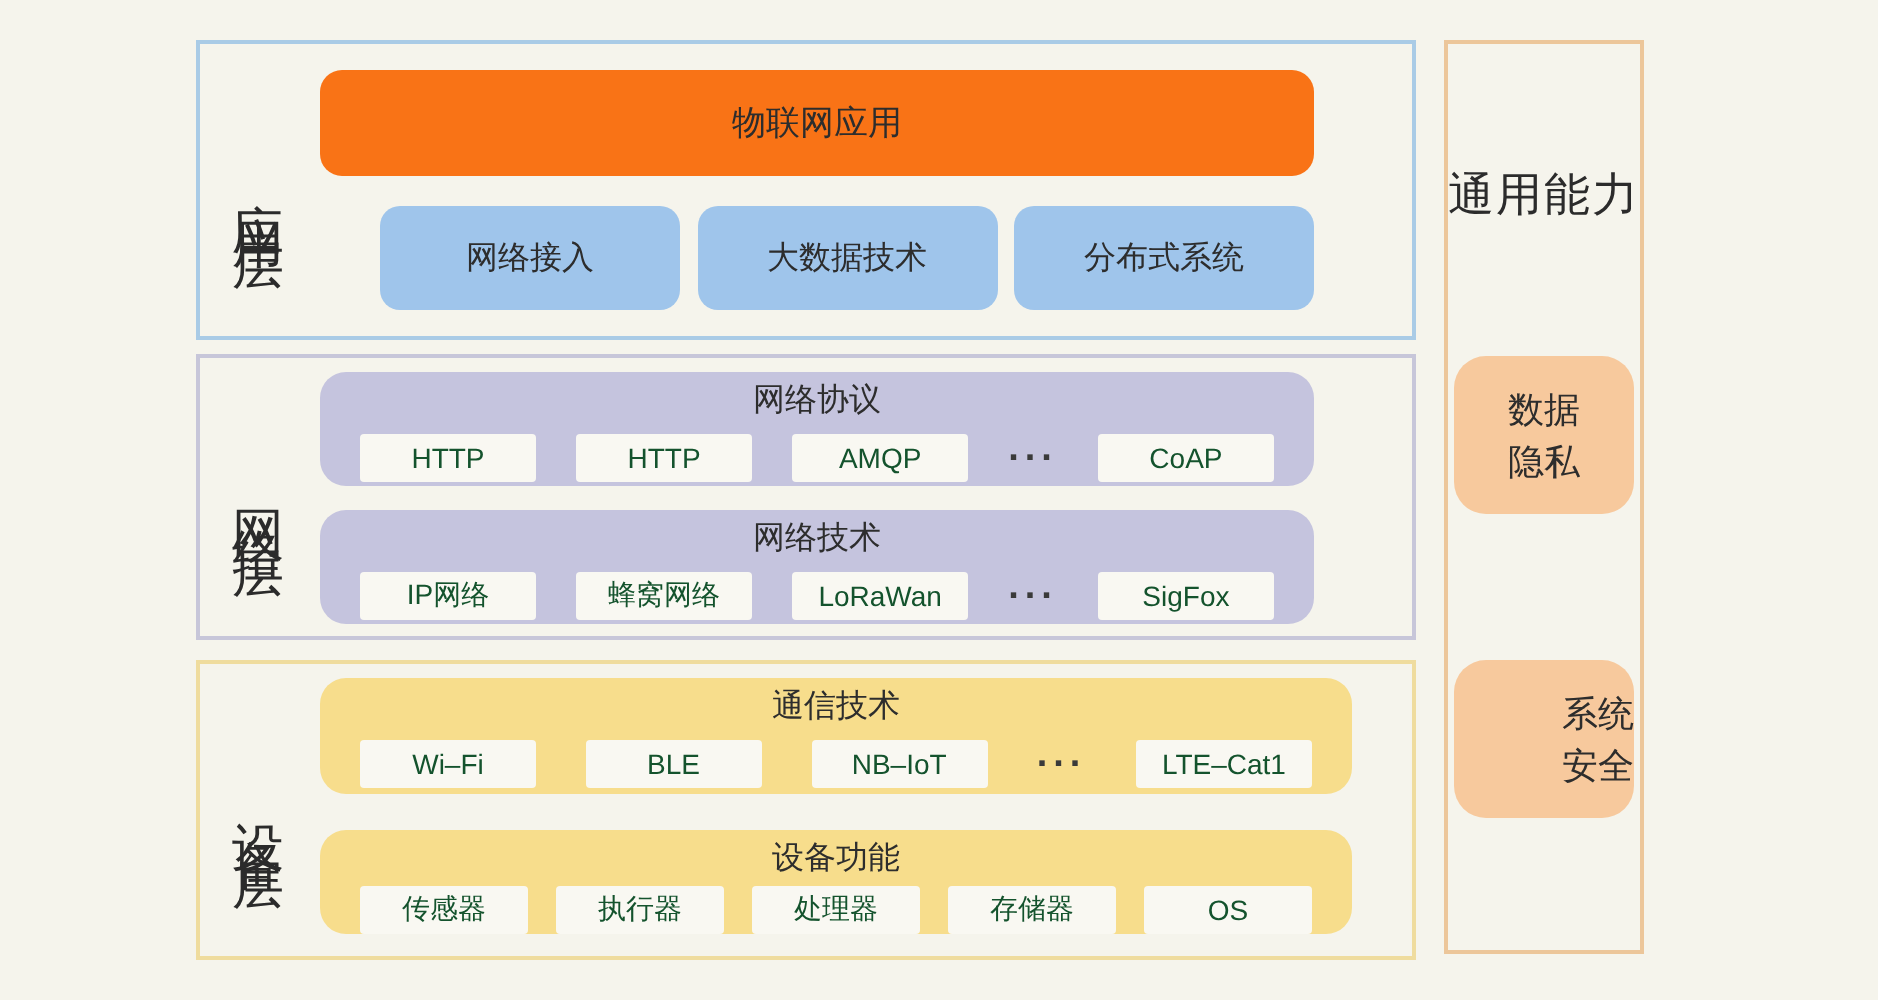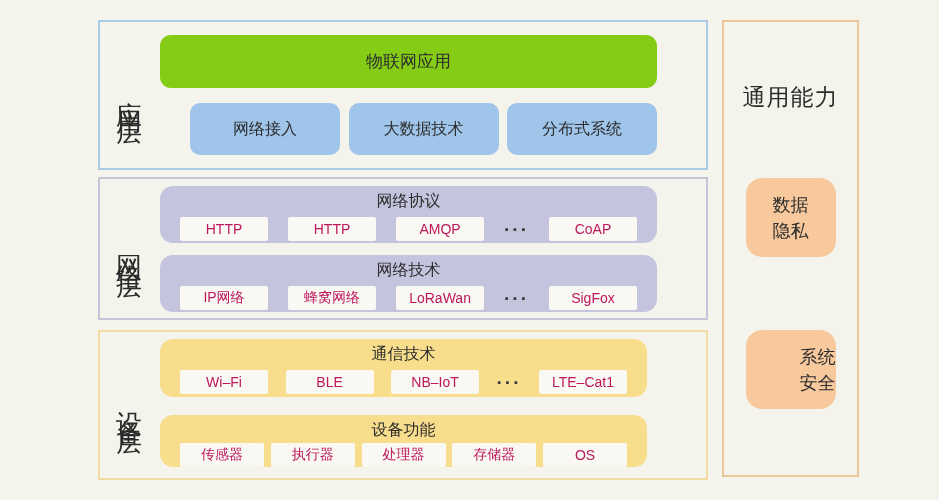--- a/index.html
+++ b/index.html
@@ -36,26 +36,26 @@
     color: #2b2b2b;
   }
   .layer-content {
     flex: 1;
     padding: 13px 49px 13px 0;
     display: flex;
     flex-direction: column;
     justify-content: space-between;
   }
   .layer.network .layer-content { padding: 7px 49px 6px 0; }
-  .layer.device  .layer-content { padding: 7px 59px 11px 0; }
+  .layer.device  .layer-content { padding: 7px 30px 11px 0; }
 
   .bigbox {
     height: 53px;
     border-radius: 11px;
-    background: #84cc16;
+    background: #f97316;
     display: flex;
     align-items: center;
     justify-content: center;
     font-size: 17px;
   }
   .app-row { display: flex; justify-content: space-between; padding-left: 30px; }
   .subbox {
     width: 150px;
     height: 52px;
     border-radius: 10px;
@@ -94,36 +94,36 @@
     background: #f9f8f2;
     height: 24px;
     min-width: 88px;
     box-sizing: border-box;
     padding: 0 8px;
     border-radius: 2px;
     display: flex;
     align-items: center;
     justify-content: center;
     font-size: 14px;
-    color: #be185d;
+    color: #14532d;
   }
   .chip-row.five .chip { min-width: 84px; }
   .dots {
     font-weight: 700;
     font-size: 19px;
     letter-spacing: 3px;
     color: #3a3a3a;
     padding-bottom: 7px;
   }
 
   .sidebar {
     position: absolute;
     left: 722px;
     top: 20px;
-    width: 137px;
+    width: 100px;
     height: 457px;
     box-sizing: border-box;
     border: 2px solid #ecc69a;
   }
   .sidebar-title {
     margin-top: 60px;
     text-align: center;
     font-size: 23px;
     letter-spacing: 1px;
     color: #2b2b2b;

